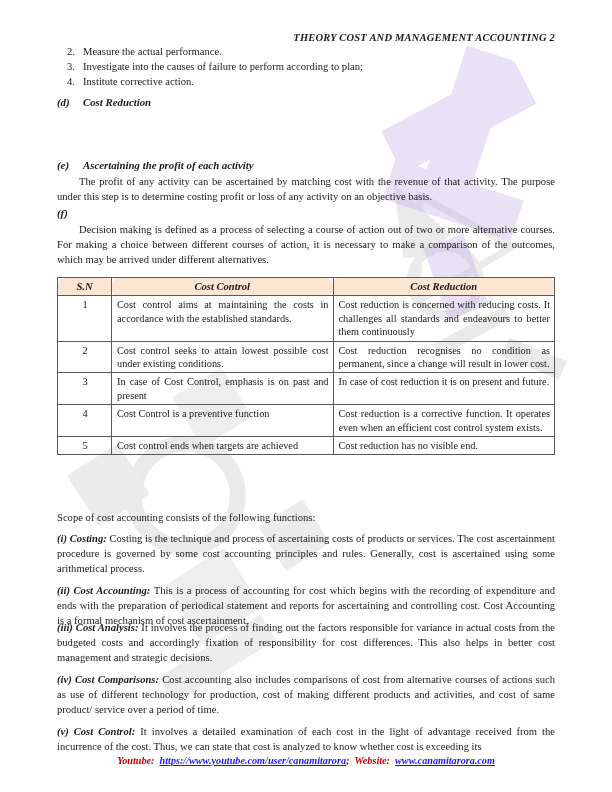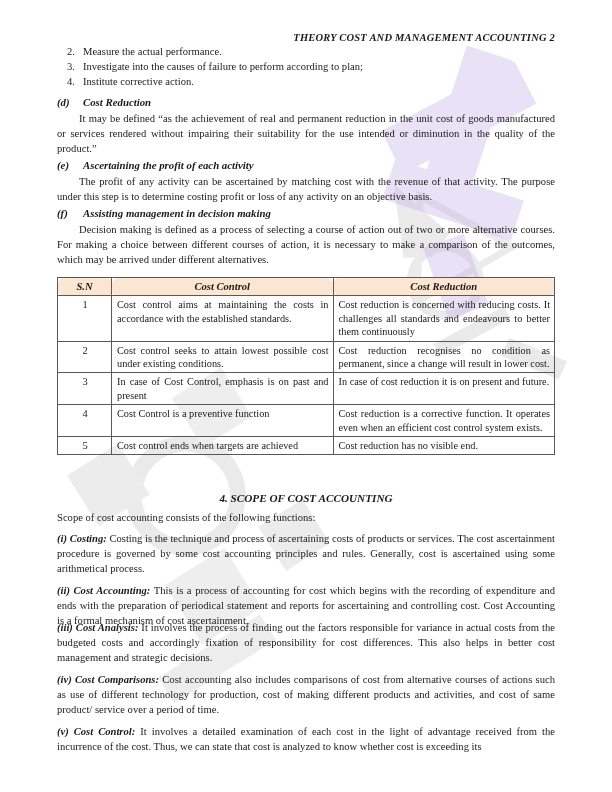--- a/index.html
+++ b/index.html
@@ -151,35 +151,33 @@
         <span class="num">4.</span>
         <span class="txt">Institute corrective action.</span>
       </div>
     </div>
 
     <div class="sec" style="top:95px;">
       <div class="sec-head">
         <span class="tag">(d)</span>
         <span>Cost Reduction</span>
       </div>
-      <div class="para">It may be defined “as the achievement of real and permanent reduction in the unit cost of goods manufactured or services rendered without impairing their suitability for the use intended or diminution in the quality of the product.”</div>
     </div>
 
     <div class="sec" style="top:158px;">
       <div class="sec-head">
         <span class="tag">(e)</span>
         <span>Ascertaining the profit of each activity</span>
       </div>
       <div class="para">The profit of any activity can be ascertained by matching cost with the revenue of that activity. The purpose under this step is to determine costing profit or loss of any activity on an objective basis.</div>
     </div>
 
     <div class="sec" style="top:206px;">
       <div class="sec-head">
         <span class="tag">(f)</span>
-        <span>Assisting management in decision making</span>
       </div>
       <div class="para">Decision making is defined as a process of selecting a course of action out of two or more alternative courses. For making a choice between different courses of action, it is necessary to make a comparison of the outcomes, which may be arrived under different alternatives.</div>
     </div>
 
 
     <table class="diff">
       <thead>
         <tr>
           <th class="sn">S.N</th>
           <th>Cost Control</th>
@@ -208,21 +206,20 @@
           <td class="c2">Cost reduction is a corrective function. It operates even when an efficient cost control system exists.</td>
         </tr>
         <tr>
           <td class="sn">5</td>
           <td class="c1 nj">Cost control ends when targets are achieved</td>
           <td class="c2 nj">Cost reduction has no visible end.</td>
         </tr>
       </tbody>
     </table>
 
-    <div class="scope-title" style="top:492px;">4. SCOPE OF COST ACCOUNTING</div>
 
     <div class="sec" style="top:509px;">
       <div class="para noind">Scope of cost accounting consists of the following functions:</div>
     </div>
 
     <div class="sec" style="top:530px;">
       <div class="para noind"><b><i>(i) Costing:</i></b><span> Costing is the technique and process of ascertaining costs of products or services. The cost ascertainment procedure is governed by some cost accounting principles and rules. Generally, cost is ascertained using some arithmetical process.</span></div>
     </div>
 
     <div class="sec" style="top:582px;">
@@ -234,15 +231,21 @@
     </div>
 
     <div class="sec" style="top:671px;">
       <div class="para noind"><b><i>(iv) Cost Comparisons:</i></b><span> Cost accounting also includes comparisons of cost from alternative courses of actions such as use of different technology for production, cost of making different products and activities, and cost of same product/ service over a period of time.</span></div>
     </div>
 
     <div class="sec" style="top:723px;">
       <div class="para noind"><b><i>(v) Cost Control:</i></b><span> It involves a detailed examination of each cost in the light of advantage received from the incurrence of the cost. Thus, we can state that cost is analyzed to know whether cost is exceeding its</span></div>
     </div>
 
+    <div class="footer">
+      <span class="lbl">Youtube:</span>
+      <span>&nbsp;</span><a class="url" href="#">https://www.youtube.com/user/canamitarora</a><span class="lbl">;</span>
+      <span>&nbsp;</span><span class="lbl">Website:</span>
+      <span>&nbsp;</span><a class="url" href="#">www.canamitarora.com</a>
+    </div>
 
   </div>
 </div>
 
 </body></html>

